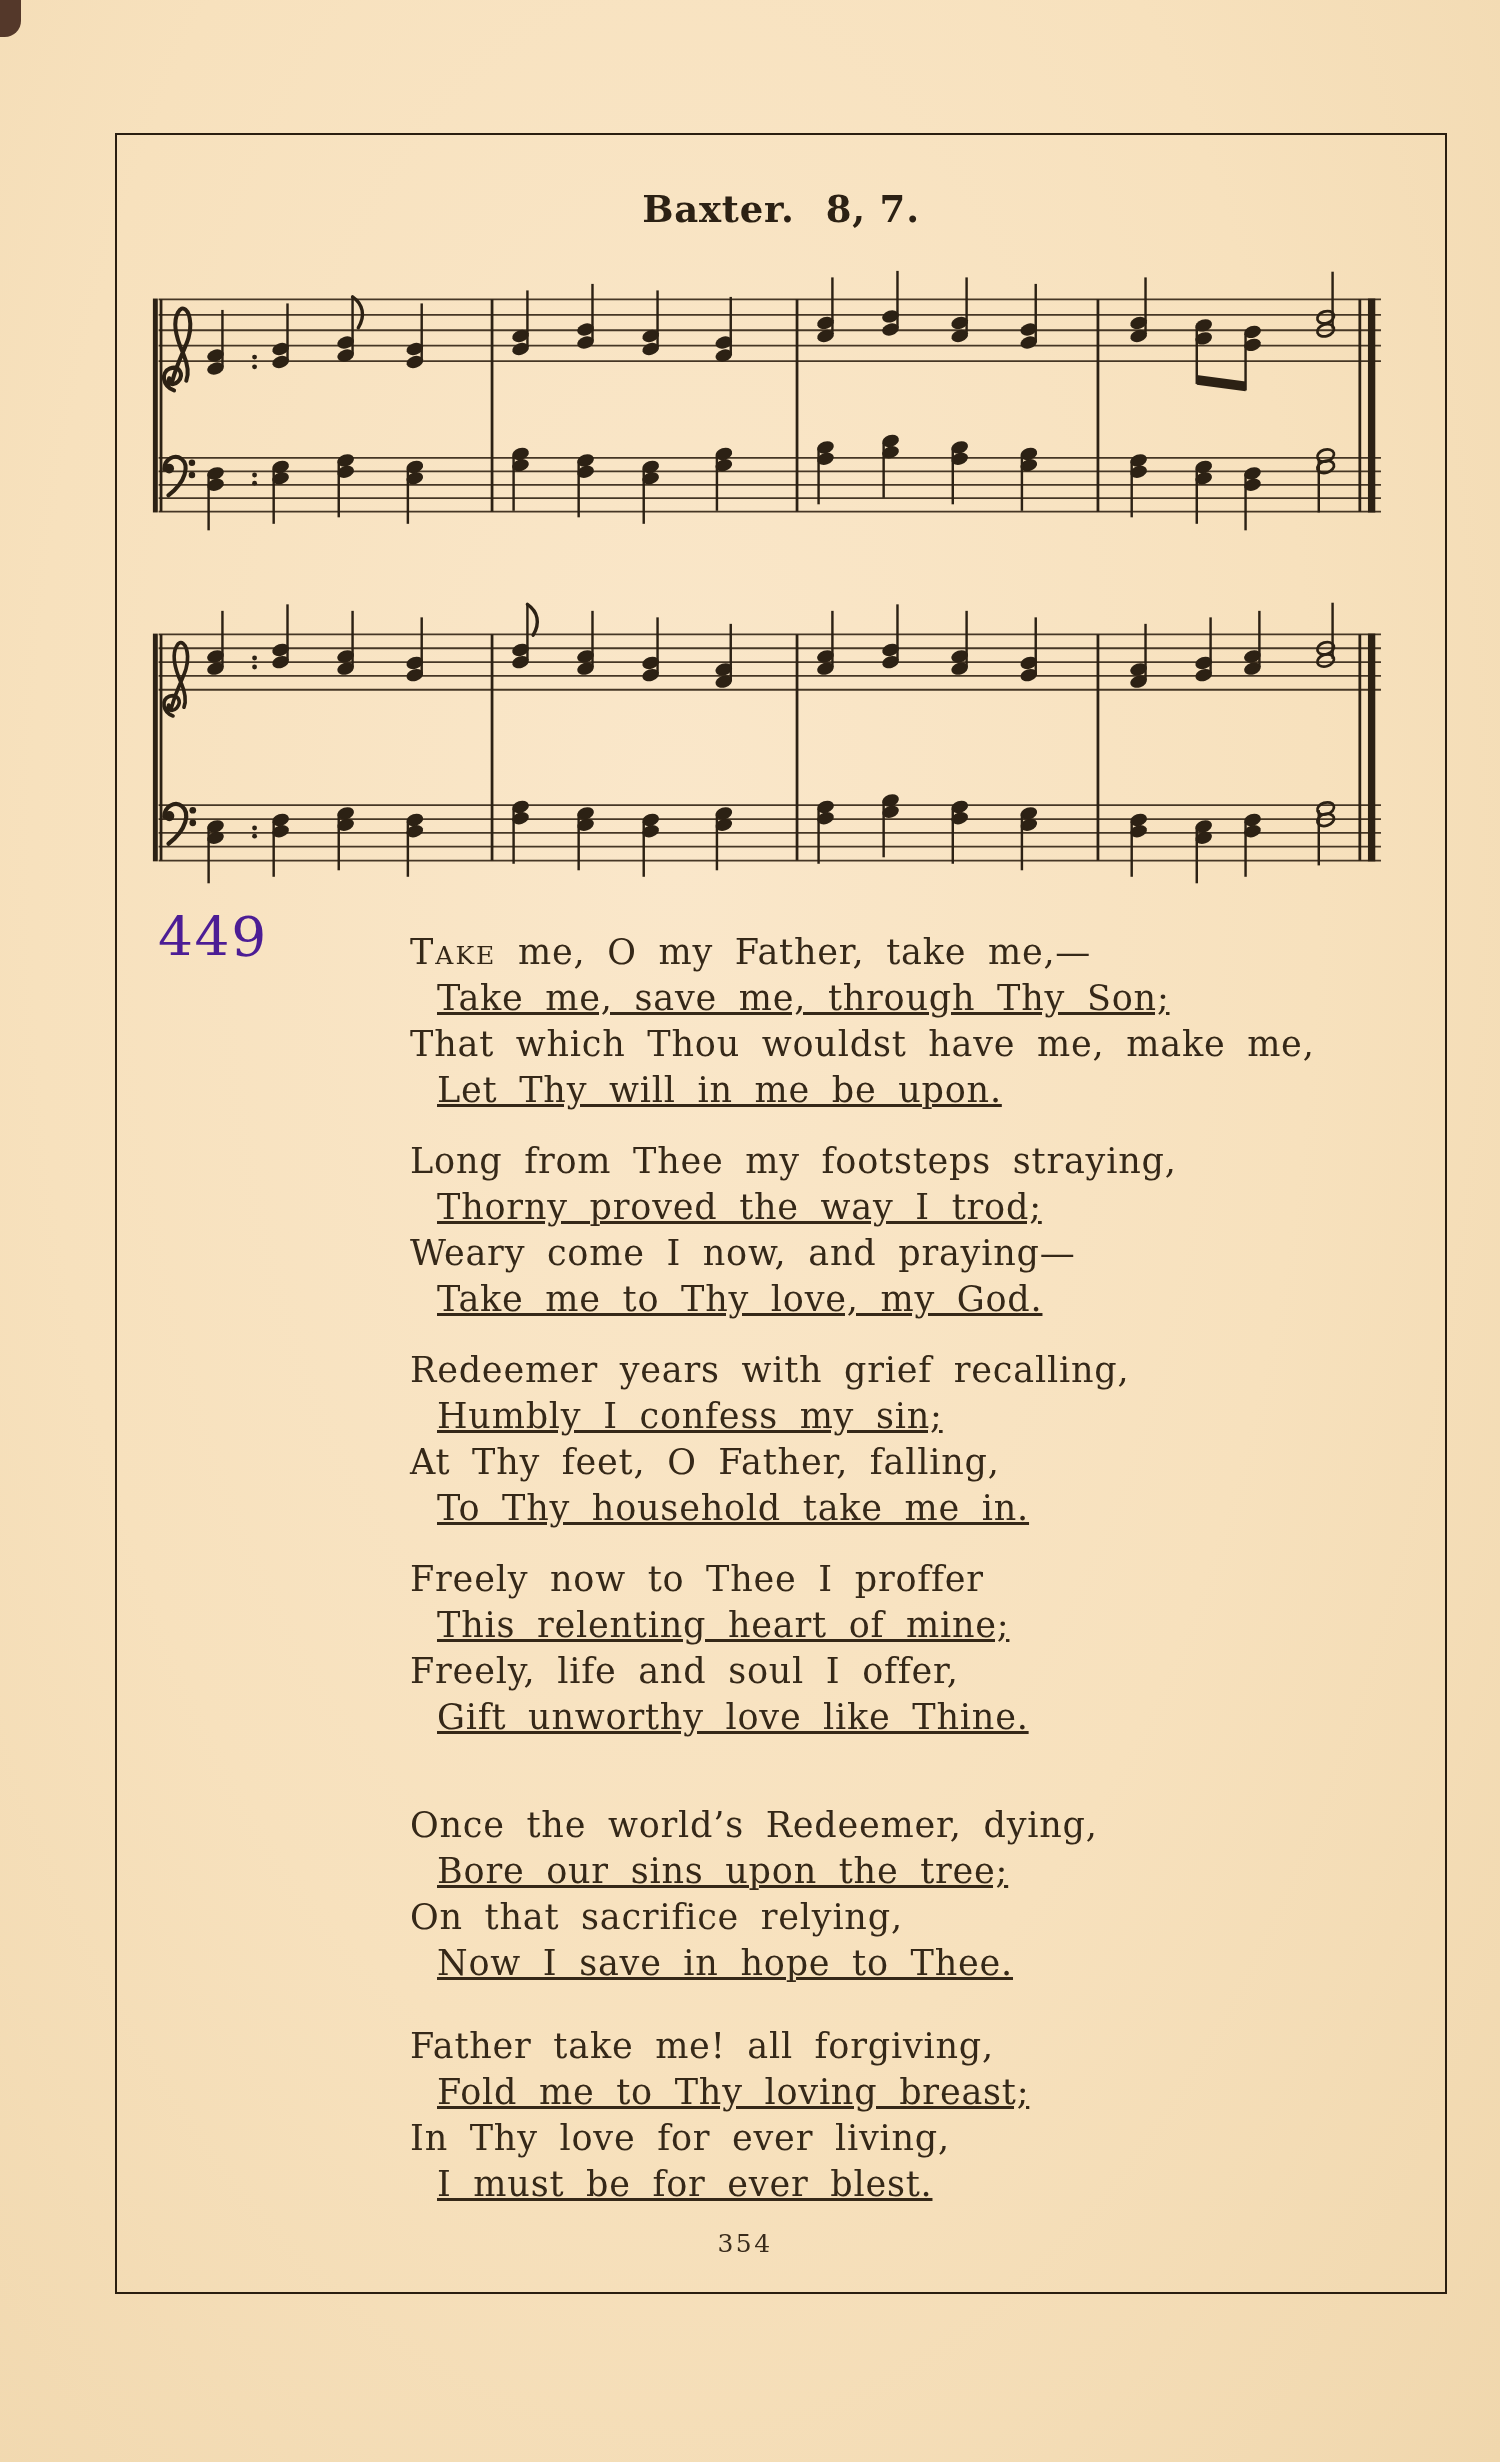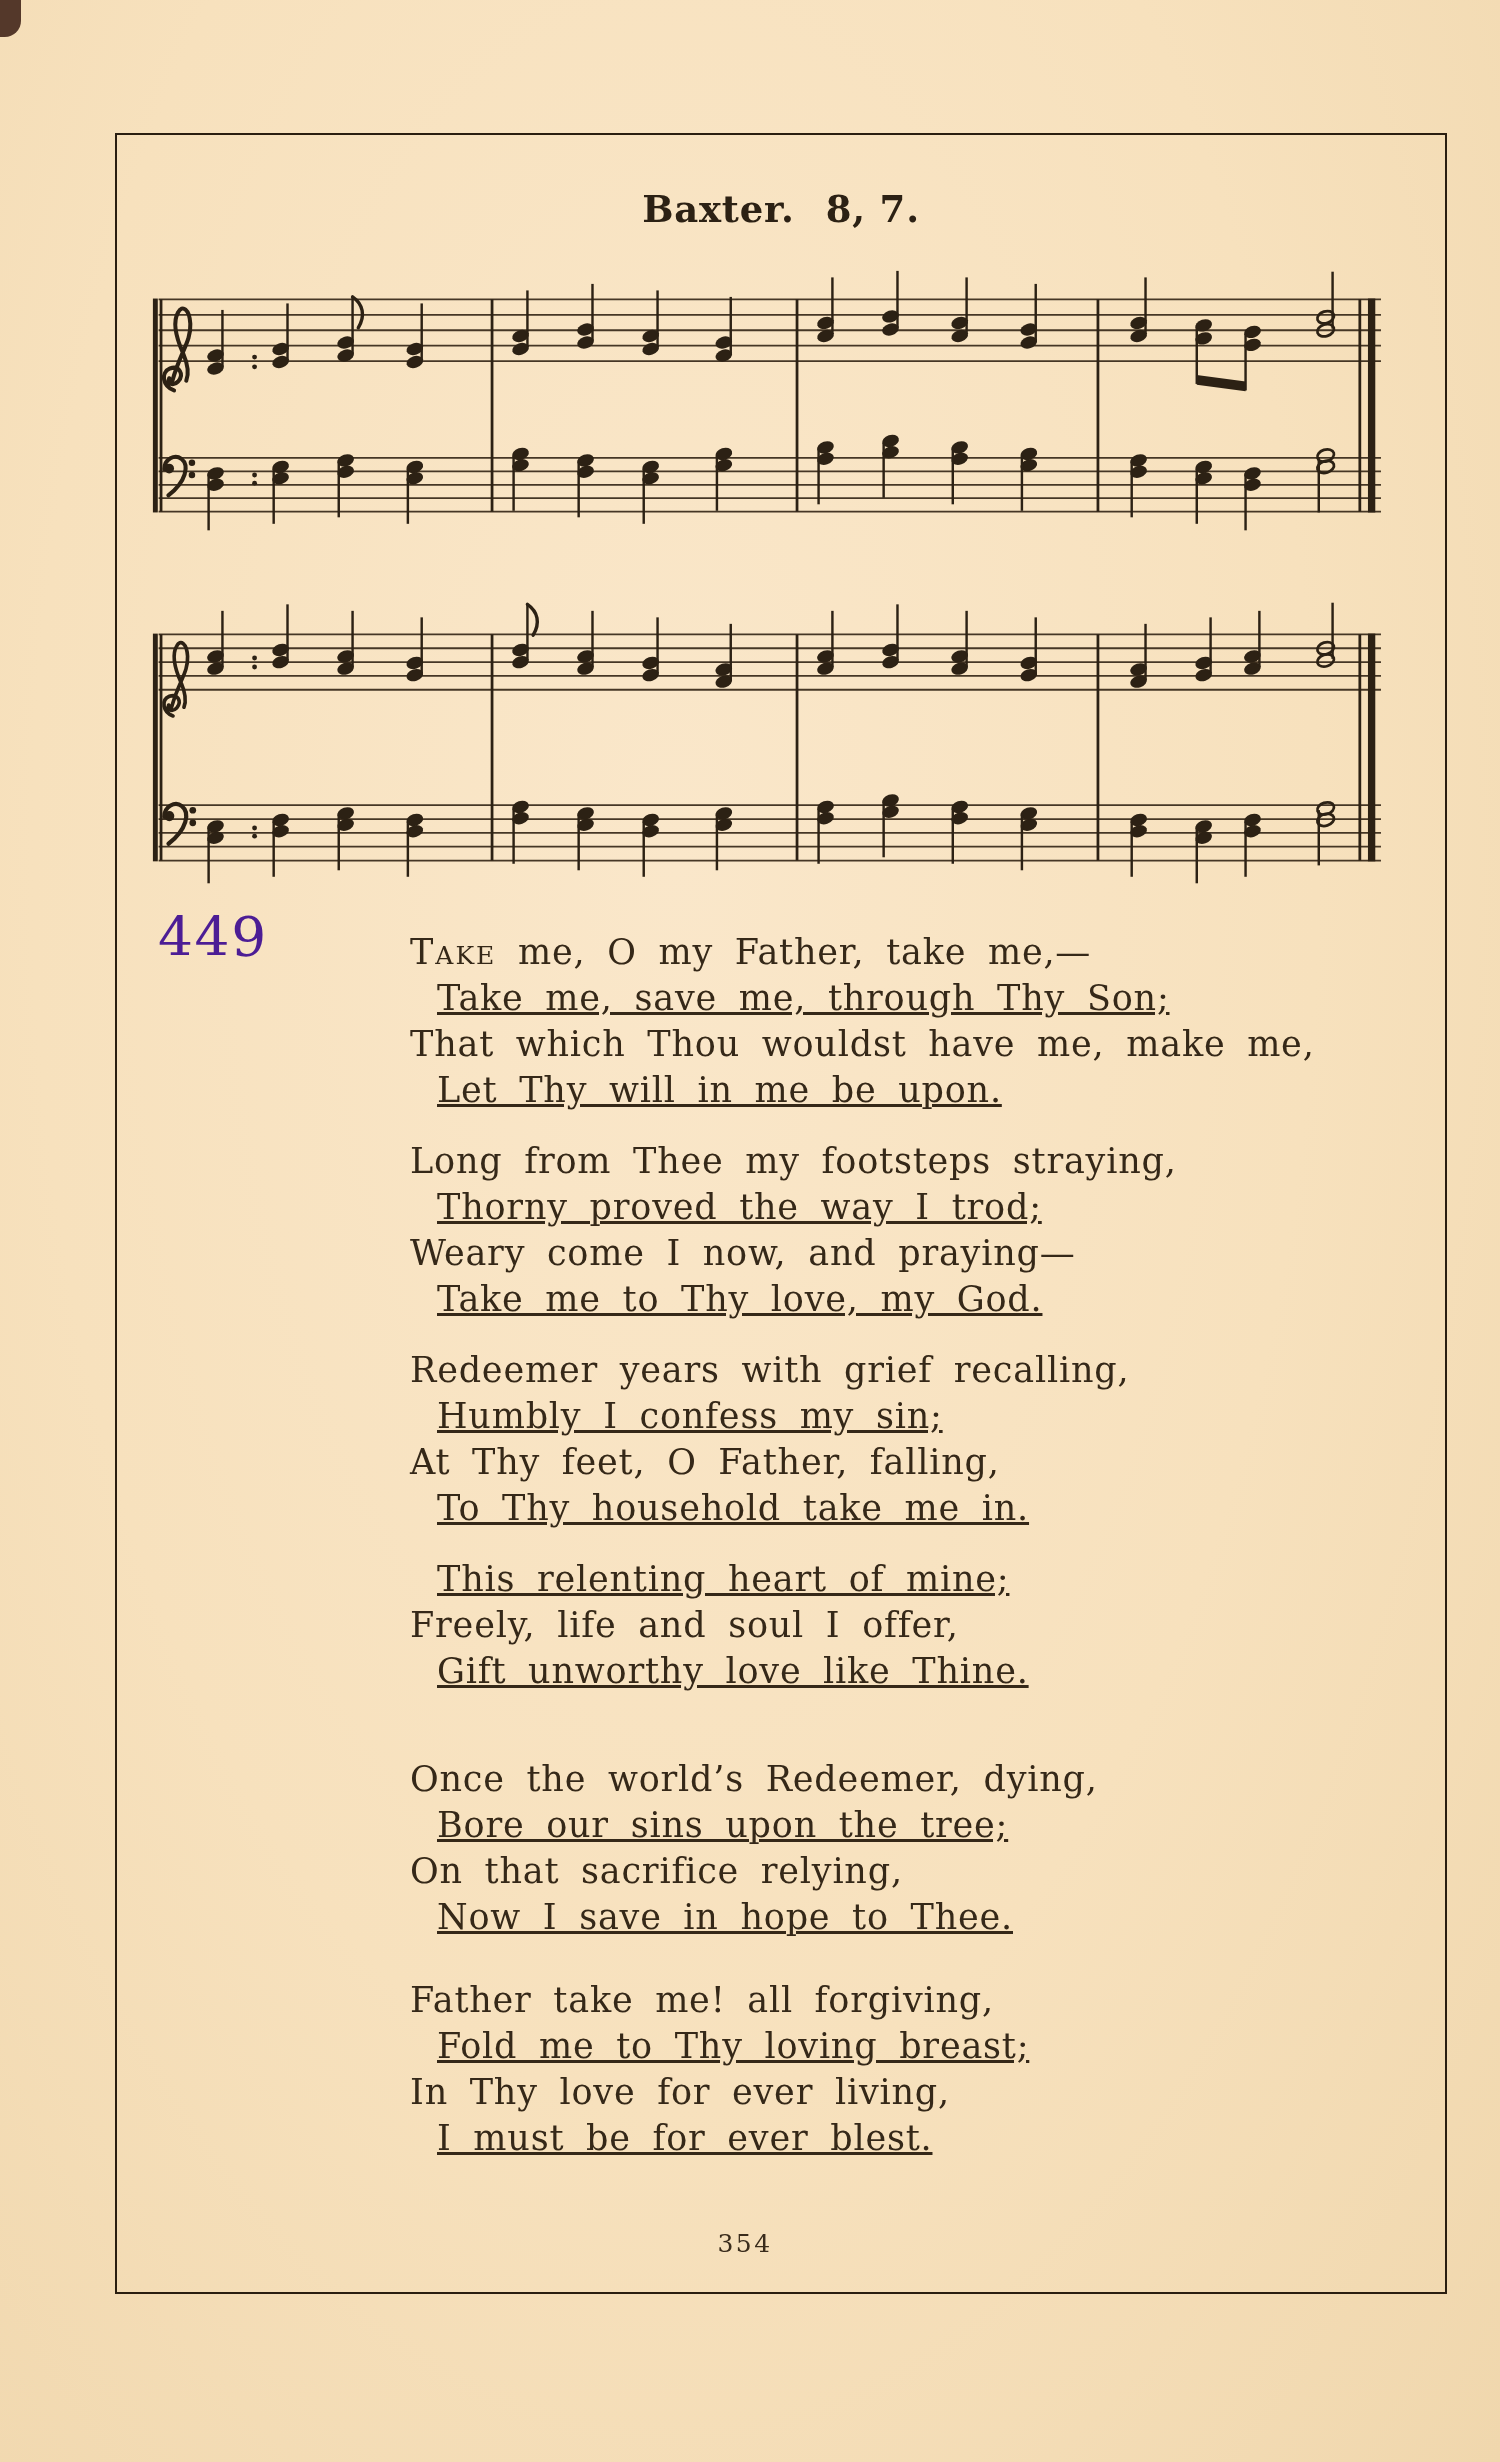--- a/index.html
+++ b/index.html
@@ -334,20 +334,21 @@
       <div class="vline">Weary come I now, and praying—</div>
       <div class="vline indent">Take me to Thy love, my God.</div>
     </div>
     <div class="verse">
       <div class="vline">Redeemer years with grief recalling,</div>
       <div class="vline indent">Humbly I confess my sin;</div>
       <div class="vline">At Thy feet, O Father, falling,</div>
       <div class="vline indent">To Thy household take me in.</div>
     </div>
     <div class="verse">
+      <div class="vline">Freely now to Thee I proffer</div>
       <div class="vline indent">This relenting heart of mine;</div>
       <div class="vline">Freely, life and soul I offer,</div>
       <div class="vline indent">Gift unworthy love like Thine.</div>
     </div>
     <div class="verse">
       <div class="vline">Once the world’s Redeemer, dying,</div>
       <div class="vline indent">Bore our sins upon the tree;</div>
       <div class="vline">On that sacrifice relying,</div>
       <div class="vline indent">Now I save in hope to Thee.</div>
     </div>

